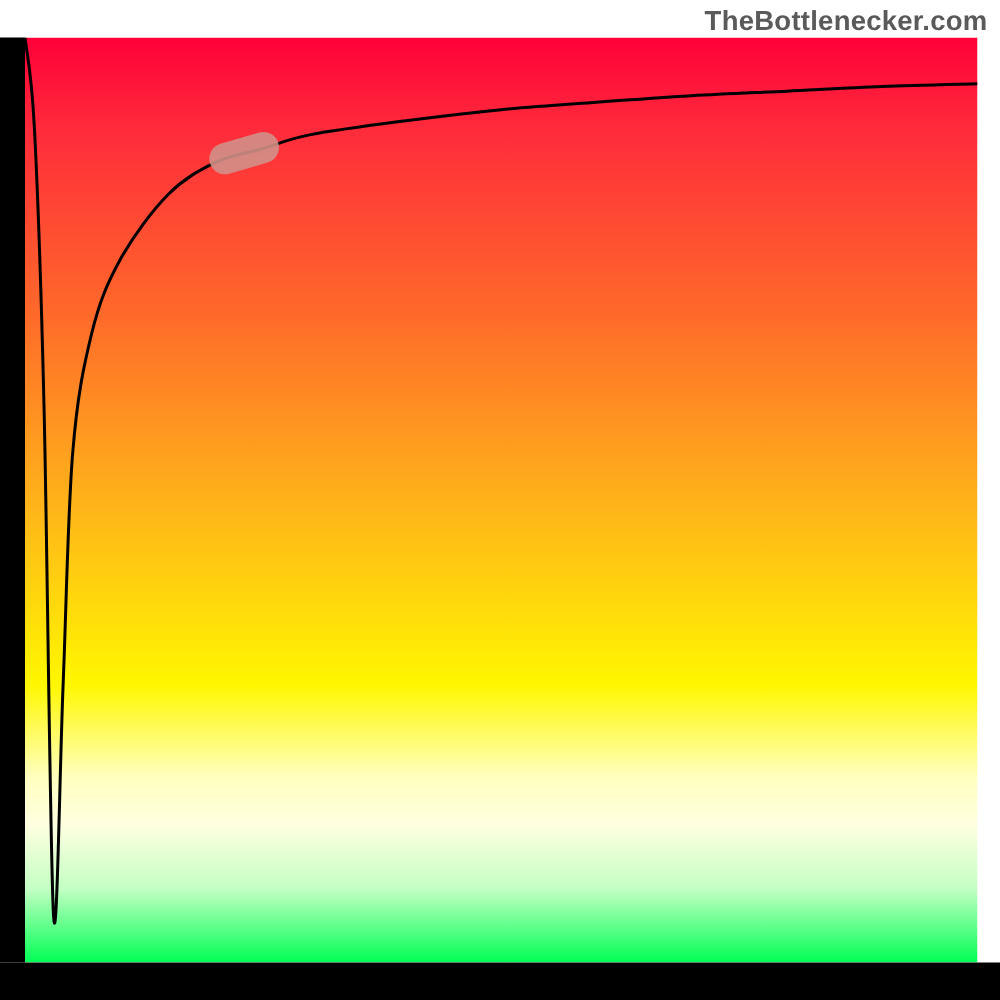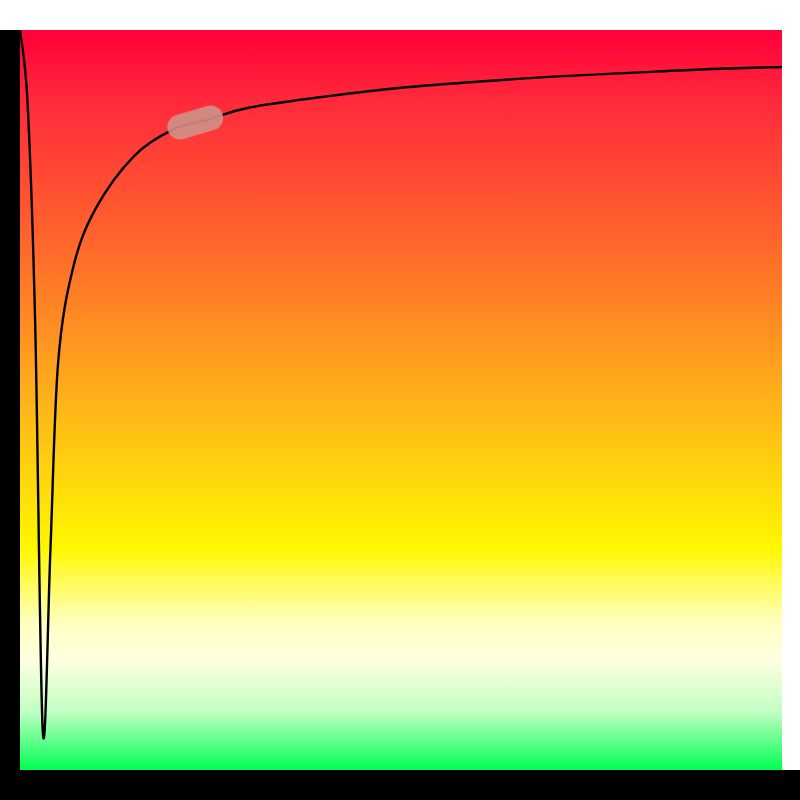--- a/index.html
+++ b/index.html
@@ -88,20 +88,21 @@
     left: 0; top: 0; width: 800px; height: 30px;
     background: #fff;
     z-index: 5;
   }
 </style>
 </head>
 <body>
 
 <div class="canvas">
   <div class="top-white"></div>
+  <div class="attribution">TheBottlenecker.com</div>
 
   <div class="plot-frame">
     <div class="plot-bg"></div>
     <svg class="plot-svg" viewBox="0 0 762 740" preserveAspectRatio="none">
       <path id="curve-path" class="curve" d="M 0 0 C 1.27 12.333333333333334, 5.08 24.666666666666664, 7.62 74 C 10.16 123.33333333333334, 12.700000000000001 191.16666666666669, 15.24 296 C 17.78 400.8333333333333, 20.32 666, 22.86 703 C 25.4 740, 27.94 579.6666666666666, 30.48 518 C 33.02 456.3333333333333, 34.29 379.8666666666666, 38.1 332.99999999999994 C 41.910000000000004 286.13333333333327, 46.99 262.69999999999993, 53.34 236.79999999999995 C 59.690000000000005 210.89999999999998, 66.04 196.1, 76.2 177.60000000000002 C 86.36 159.10000000000005, 101.6 138.75000000000009, 114.3 125.80000000000007 C 127 112.85000000000007, 139.70000000000002 106.06666666666666, 152.4 99.89999999999998 C 165.1 93.73333333333329, 177.8 92.49999999999996, 190.5 88.79999999999995 C 203.2 85.09999999999995, 209.54999999999998 81.39999999999992, 228.6 77.69999999999993 C 247.65 73.99999999999994, 279.40000000000003 69.93000000000002, 304.8 66.60000000000002 C 330.2 63.27000000000002, 355.6 60.18666666666659, 381 57.719999999999914 C 406.4 55.25333333333324, 431.8 53.64999999999994, 457.2 51.799999999999955 C 482.59999999999997 49.94999999999997, 508 48.1, 533.4 46.620000000000005 C 558.8 45.14000000000001, 584.2 44.15333333333331, 609.6 42.91999999999996 C 635 41.68666666666661, 660.4000000000001 40.20666666666657, 685.8000000000001 39.219999999999914 C 711.2 38.233333333333256, 749.3 37.36999999999998, 762 37"></path>
       <rect id="marker-rect" class="marker" x="147.3" y="80.5" width="56" height="24" rx="12" ry="12" transform="rotate(-16.2 175.3 92.5)"></rect>
     </svg>
   </div>
 
   <div class="axis-left"></div>

